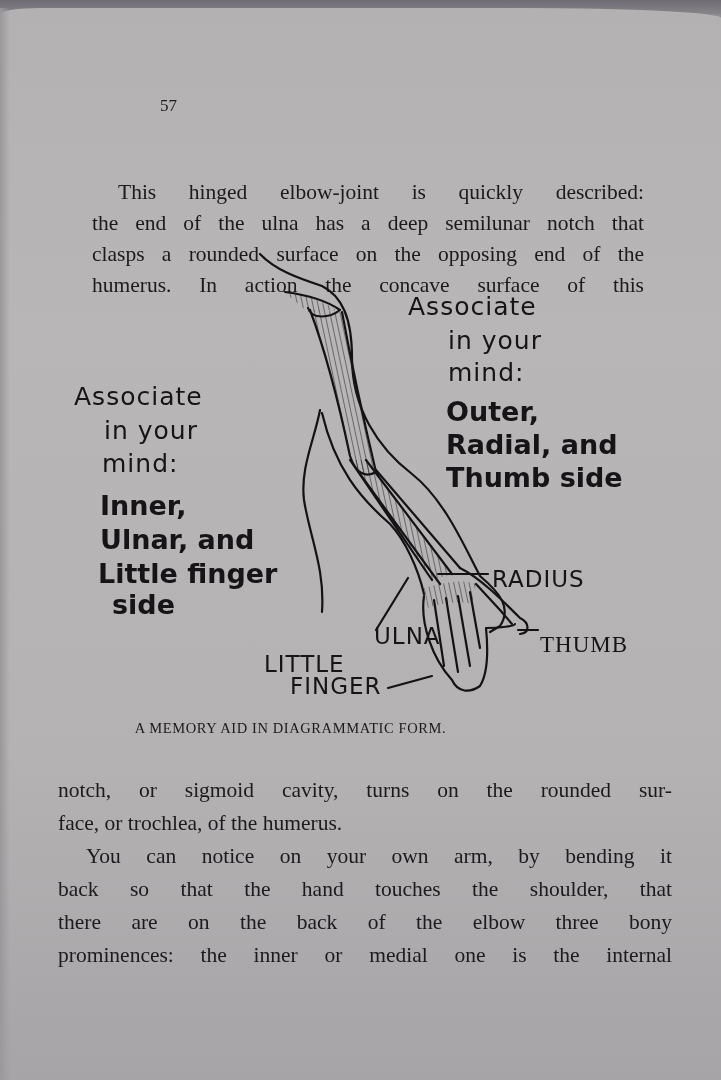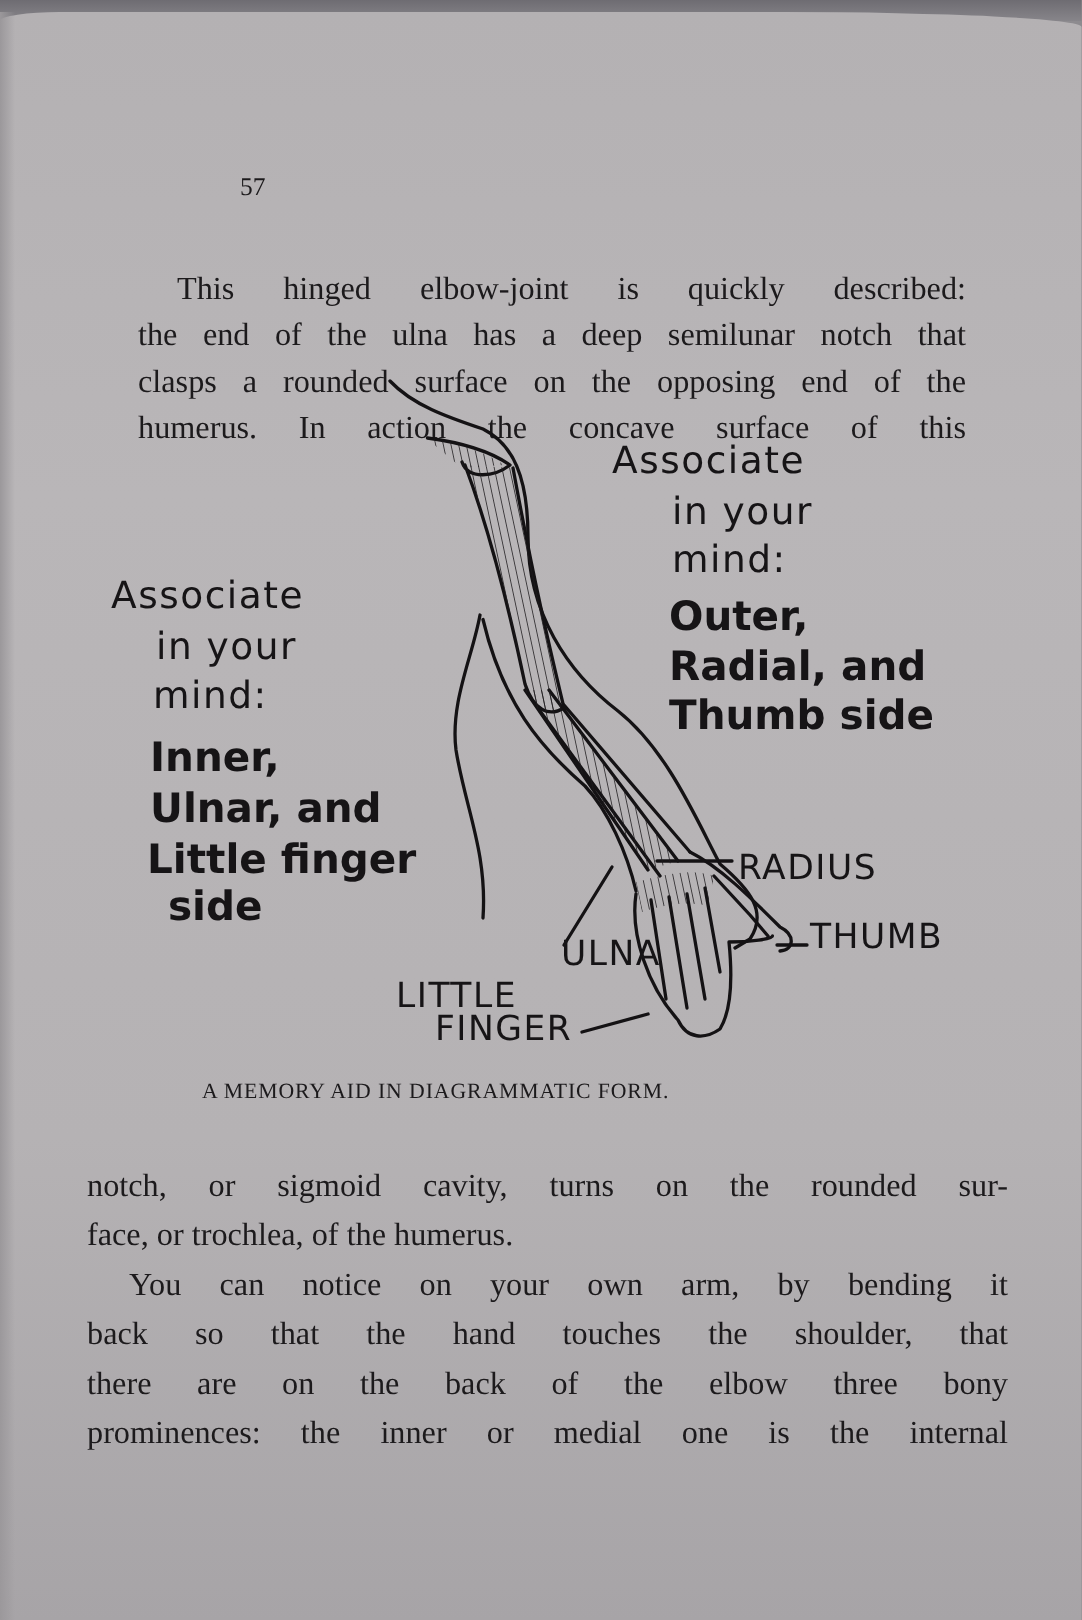--- a/index.html
+++ b/index.html
@@ -22,21 +22,21 @@
   .page::before {
     content: ""; position: absolute; left: 0; top: 0; width: 10px; height: 100%;
     background: linear-gradient(90deg, #9b989b, rgba(180,177,179,0));
   }
   .running-head {
     position: absolute; left: 160px; top: 88px; width: 490px;
     display: flex; justify-content: space-between; align-items: baseline;
     font-size: 17px; letter-spacing: 1.2px;
   }
   .running-head .title { font-variant: normal; }
-  .running-head .pageno { font-size: 17px; letter-spacing: 0; padding-right: 4px; margin-top: 19px; }
+  .running-head .pageno { font-size: 17px; letter-spacing: 0; padding-right: 4px; }
   .para {
     position: absolute; font-size: 21.5px; line-height: 31px;
     text-align: justify; text-align-last: justify;
   }
   .para .line { display: block; text-align: justify; text-align-last: justify; white-space: nowrap; }
   .p1 { left: 92px; top: 132px; width: 552px; margin-top: 37px; }
   .p1 .line.first { padding-left: 26px; }
   .p2 { left: 58px; top: 767px; width: 614px; }
   .p2 .line.last-short { text-align-last: left; }
   .p2 .line.indent { padding-left: 28px; }
@@ -121,21 +121,21 @@
 
     <div class="hand thin assoc" style="left:348px; top:46px;">Associate</div>
     <div class="hand thin assoc" style="left:388px; top:80px;">in your</div>
     <div class="hand thin assoc" style="left:388px; top:112px;">mind:</div>
     <div class="hand bold" style="left:386px; top:150px; font-size:27px;">Outer,</div>
     <div class="hand bold" style="left:386px; top:183px; font-size:27px;">Radial, and</div>
     <div class="hand bold" style="left:386px; top:216px; font-size:27px;">Thumb side</div>
 
     <div class="label" style="left:432px; top:318px;">RADIUS</div>
     <div class="label" style="left:272px; top:375px;margin-left:42px;">ULNA</div>
-    <div class="label" style="left:480px; top:364px;">THUMB</div>
+    <div class="label" style="left:480px; top:384px;font-family:Liberation Serif, serif;">THUMB</div>
     <div class="label" style="left:204px; top:403px;">LITTLE</div>
     <div class="label" style="left:230px; top:425px;">FINGER</div>
   </div>
 
   <div class="caption">A MEMORY AID IN DIAGRAMMATIC FORM.</div>
 
   <div class="para p2">
     <span class="line">notch, or sigmoid cavity, turns on the rounded sur-</span>
     <span class="line last-short">face, or trochlea, of the humerus.</span>
     <span class="line indent">You can notice on your own arm, by bending it</span>

